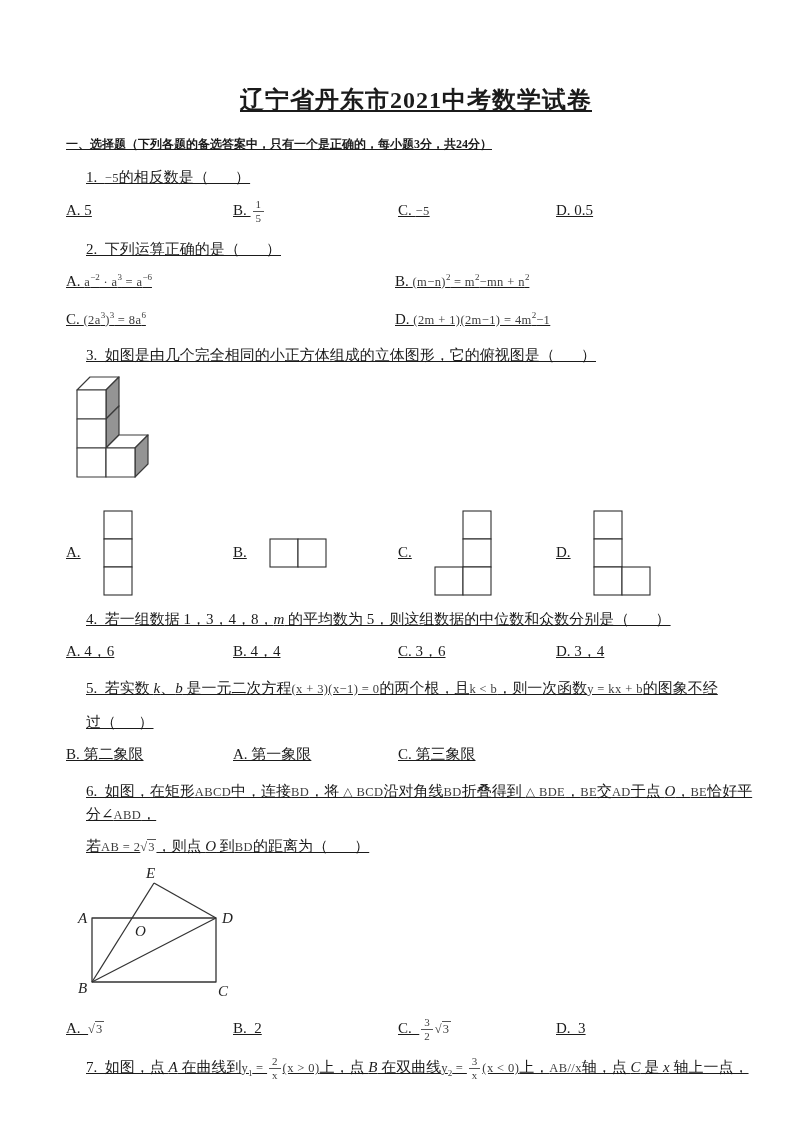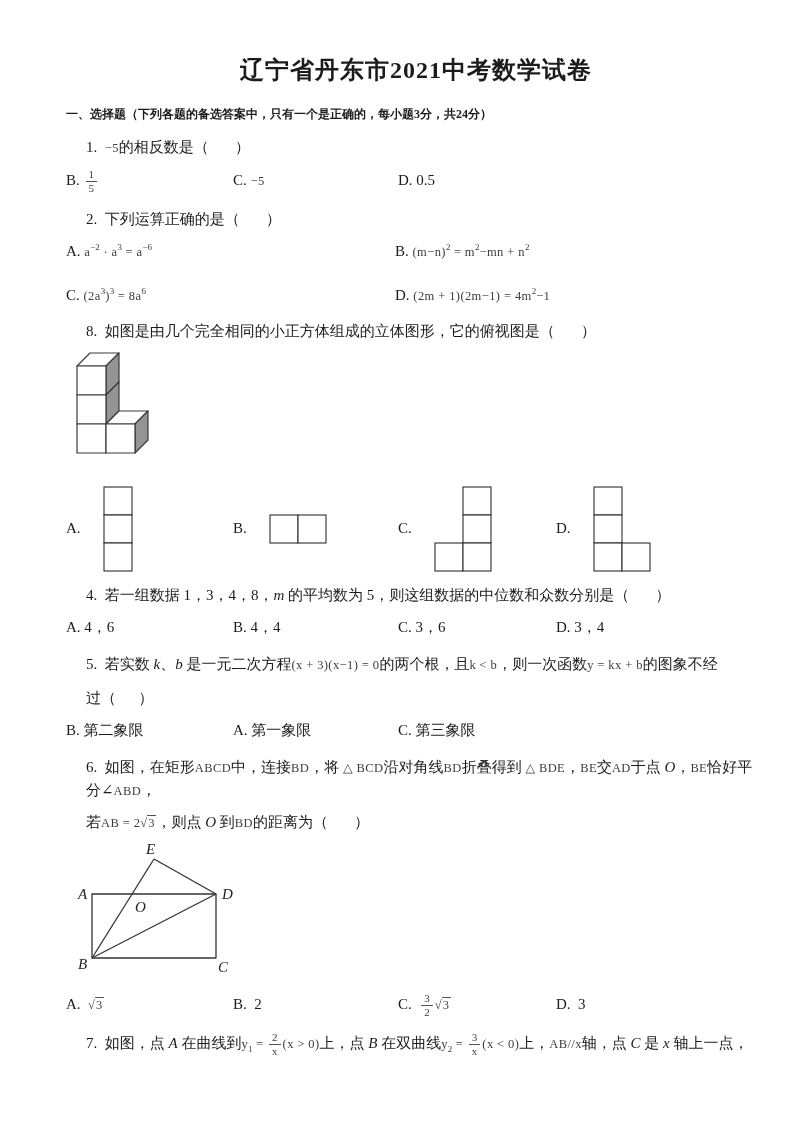--- a/index.html
+++ b/index.html
@@ -2,27 +2,27 @@
 <html><head>
 <meta charset="utf-8">
 <style>
   * { margin:0; padding:0; box-sizing:border-box; }
   html,body { background:#ffffff; }
   body {
     width:793px; height:1122px; overflow:hidden;
     font-family:"Liberation Serif","DejaVu Serif",serif;
     color:#1b1b1b;
   }
-  .page { padding:54px 27px 0 66px; }
+  .page { padding:84px 27px 0 66px;text-decoration:underline; }
   .title { text-align:center; font-size:24px; font-weight:700; letter-spacing:1px; margin-bottom:20px; }
   .sectionh { font-size:12px; font-weight:700; margin-bottom:13px; }
   .stem { font-size:15px; line-height:22px; white-space:pre-wrap; margin-bottom:8px;margin-left:20px; }
   .opt  { font-size:15px; line-height:26px; white-space:pre-wrap; }
   .opts4 { display:grid; grid-template-columns:167px 165px 158px 1fr; margin-bottom:13px; align-items:start; }
-  .opts2 { display:grid; grid-template-columns:329px 1fr; row-gap:17px; margin-bottom:11px; }
+  .opts2 { display:grid; grid-template-columns:329px 1fr; row-gap:11px; margin-bottom:11px; }
   .math { font-family:"Liberation Serif",serif; font-size:12.5px; color:#3d3d3d; letter-spacing:0.4px; }
   .ivar { font-style:italic; font-size:15px; }
   sup.msup { font-size:9px; color:#3d3d3d; line-height:0; }
   sub.msub { font-size:9px; color:#3d3d3d; line-height:0; }
   .frac { display:inline-block; vertical-align:middle; text-align:center;
           font-family:"Liberation Serif",serif; font-size:11px; color:#3d3d3d; line-height:1.15; margin:0 2px; }
   .frac .fn { display:block; border-bottom:1px solid #555; padding:0 3px; }
   .frac .fd { display:block; }
   .sqrt { display:inline-block; font-family:"Liberation Serif",serif; font-size:12.5px; color:#3d3d3d; }
   .sqrt .rad { border-top:1px solid #555; padding:0 2px 0 1px; }
@@ -37,38 +37,39 @@
 
 <div class="page">
 
   <div class="title">辽宁省丹东市2021中考数学试卷</div>
 
   <div class="sectionh">一、选择题（下列各题的备选答案中，只有一个是正确的，每小题3分，共24分）</div>
 
   <div>
     <div class="stem"><span class="cn">1.  </span><span class="math">−5</span><span class="cn">的相反数是（       ）</span></div>
     <div class="opts4">
+      <span class="opt"><span class="cn">A. 5</span></span>
       <span class="opt"><span class="cn">B. </span><span class="frac"><span class="fn">1</span><span class="fd">5</span></span></span>
       <span class="opt"><span class="cn">C. </span><span class="math">−5</span></span>
       <span class="opt"><span class="cn">D. 0.5</span></span>
     </div>
   </div>
 
   <div>
     <div class="stem"><span class="cn">2.  下列运算正确的是（       ）</span></div>
     <div class="opts2">
       <span class="opt"><span class="cn">A. </span><span class="math">a</span><sup class="msup">−2</sup><span class="math"> · a</span><sup class="msup">3</sup><span class="math"> = a</span><sup class="msup">−6</sup></span>
       <span class="opt"><span class="cn">B. </span><span class="math">(m−n)</span><sup class="msup">2</sup><span class="math"> = m</span><sup class="msup">2</sup><span class="math">−mn + n</span><sup class="msup">2</sup></span>
       <span class="opt"><span class="cn">C. </span><span class="math">(2a</span><sup class="msup">3</sup><span class="math">)</span><sup class="msup">3</sup><span class="math"> = 8a</span><sup class="msup">6</sup></span>
       <span class="opt"><span class="cn">D. </span><span class="math">(2m + 1)(2m−1) = 4m</span><sup class="msup">2</sup><span class="math">−1</span></span>
     </div>
   </div>
 
   <div>
-    <div class="stem"><span class="cn">8.  如图是由几个完全相同的小正方体组成的立体图形，它的俯视图是（       ）</span></div>
+    <div class="stem"><span class="cn">3.  如图是由几个完全相同的小正方体组成的立体图形，它的俯视图是（       ）</span></div>
     <div class="solidwrap">
       <svg width="110" height="120" viewBox="0 0 110 120">
         <g stroke="#3a3a3a" stroke-width="1.2" stroke-linejoin="round">
           <polygon points="2,16 15,3 44,3 31,16" fill="#ffffff"></polygon>
           <polygon points="31,16 44,3 44,32 31,45" fill="#949494"></polygon>
           <polygon points="31,45 44,32 44,61 31,74" fill="#949494"></polygon>
           <polygon points="31,74 44,61 73,61 60,74" fill="#ffffff"></polygon>
           <polygon points="60,74 73,61 73,90 60,103" fill="#949494"></polygon>
           <rect x="2" y="16" width="29" height="29" fill="#ffffff"></rect>
           <rect x="2" y="45" width="29" height="29" fill="#ffffff"></rect>

